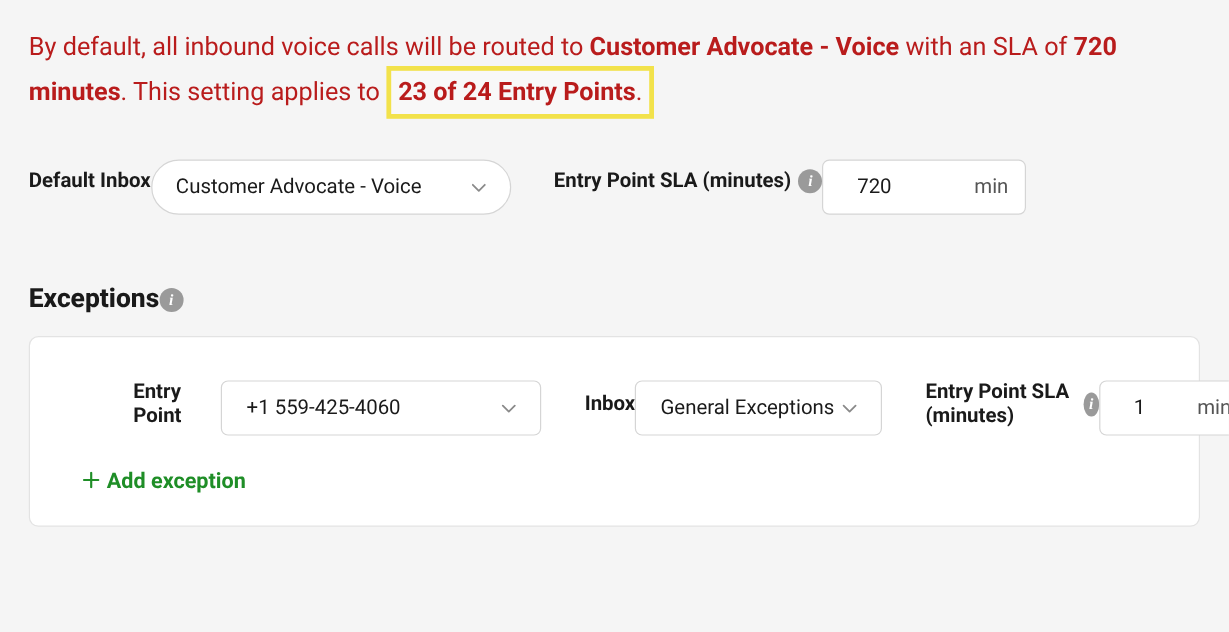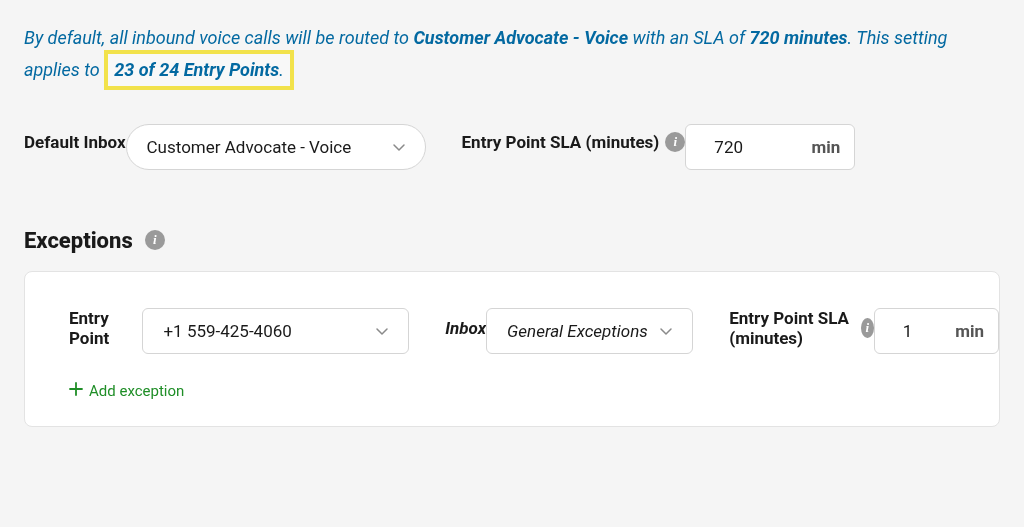--- a/index.html
+++ b/index.html
@@ -6,25 +6,24 @@
   body {
     margin: 0;
     padding: 24px 24px 24px 24px;
     background: #f5f5f5;
     font-family: -apple-system, BlinkMacSystemFont, "Segoe UI", Roboto, Helvetica, Arial, sans-serif;
     color: #1a1a1a;
     width: 1024px;
     height: 527px;
   }
   .intro {
-    font-size: 18px;
+    font-size: 21px;
     line-height: 1.55;
-    color: #0369a1;
+    color: #b91c1c;
     margin-bottom: 34px;
-    font-style: italic;
   }
   .intro b { font-weight: 700; }
   .highlight-box {
     display: inline-block;
     border: 4px solid #f2e24b;
     background: #f8f8f8;
     padding: 2px 6px;
     margin-top: -2px;
   }
   .fields-row {
@@ -67,27 +66,27 @@
     align-items: center;
     background: #fff;
     border: 1px solid #d5d5d5;
     border-radius: 6px;
     height: 46px;
     width: 170px;
     padding: 0 14px 0 28px;
     font-size: 17px;
     justify-content: space-between;
   }
-  .input-wrap .unit { color: #555; font-weight: bold; }
+  .input-wrap .unit { color: #555; }
   .section-title {
     font-size: 22px;
     font-weight: 800;
     display: flex;
     align-items: center;
-    gap: 12px;
+    gap: 0;
     margin-bottom: 18px;
   }
   .info-icon {
     display: inline-flex;
     align-items: center;
     justify-content: center;
     width: 20px;
     height: 20px;
     border-radius: 50%;
     background: #9a9a9a;
@@ -105,27 +104,27 @@
   }
   .except-row {
     display: flex;
     gap: 36px;
     margin-bottom: 24px;
   }
   .col {
     display: flex;
     flex-direction: row;
   }
-  .col-1 { width: 343px; }
-  .col-2 { width: 248px; font-style: italic; }
+  .col-1 { width: 343px; margin-left: 42px; }
+  .col-2 { width: 248px; }
   .col-3 { flex: 1; }
   .add-link {
     color: #1f8e27;
-    font-size: 15px;
-    font-weight: 400;
+    font-size: 18px;
+    font-weight: 700;
     display: flex;
     align-items: flex-start;
     gap: 6px;
     cursor: pointer;
   }
 </style>
 </head>
 <body>
 
 <div class="intro">

